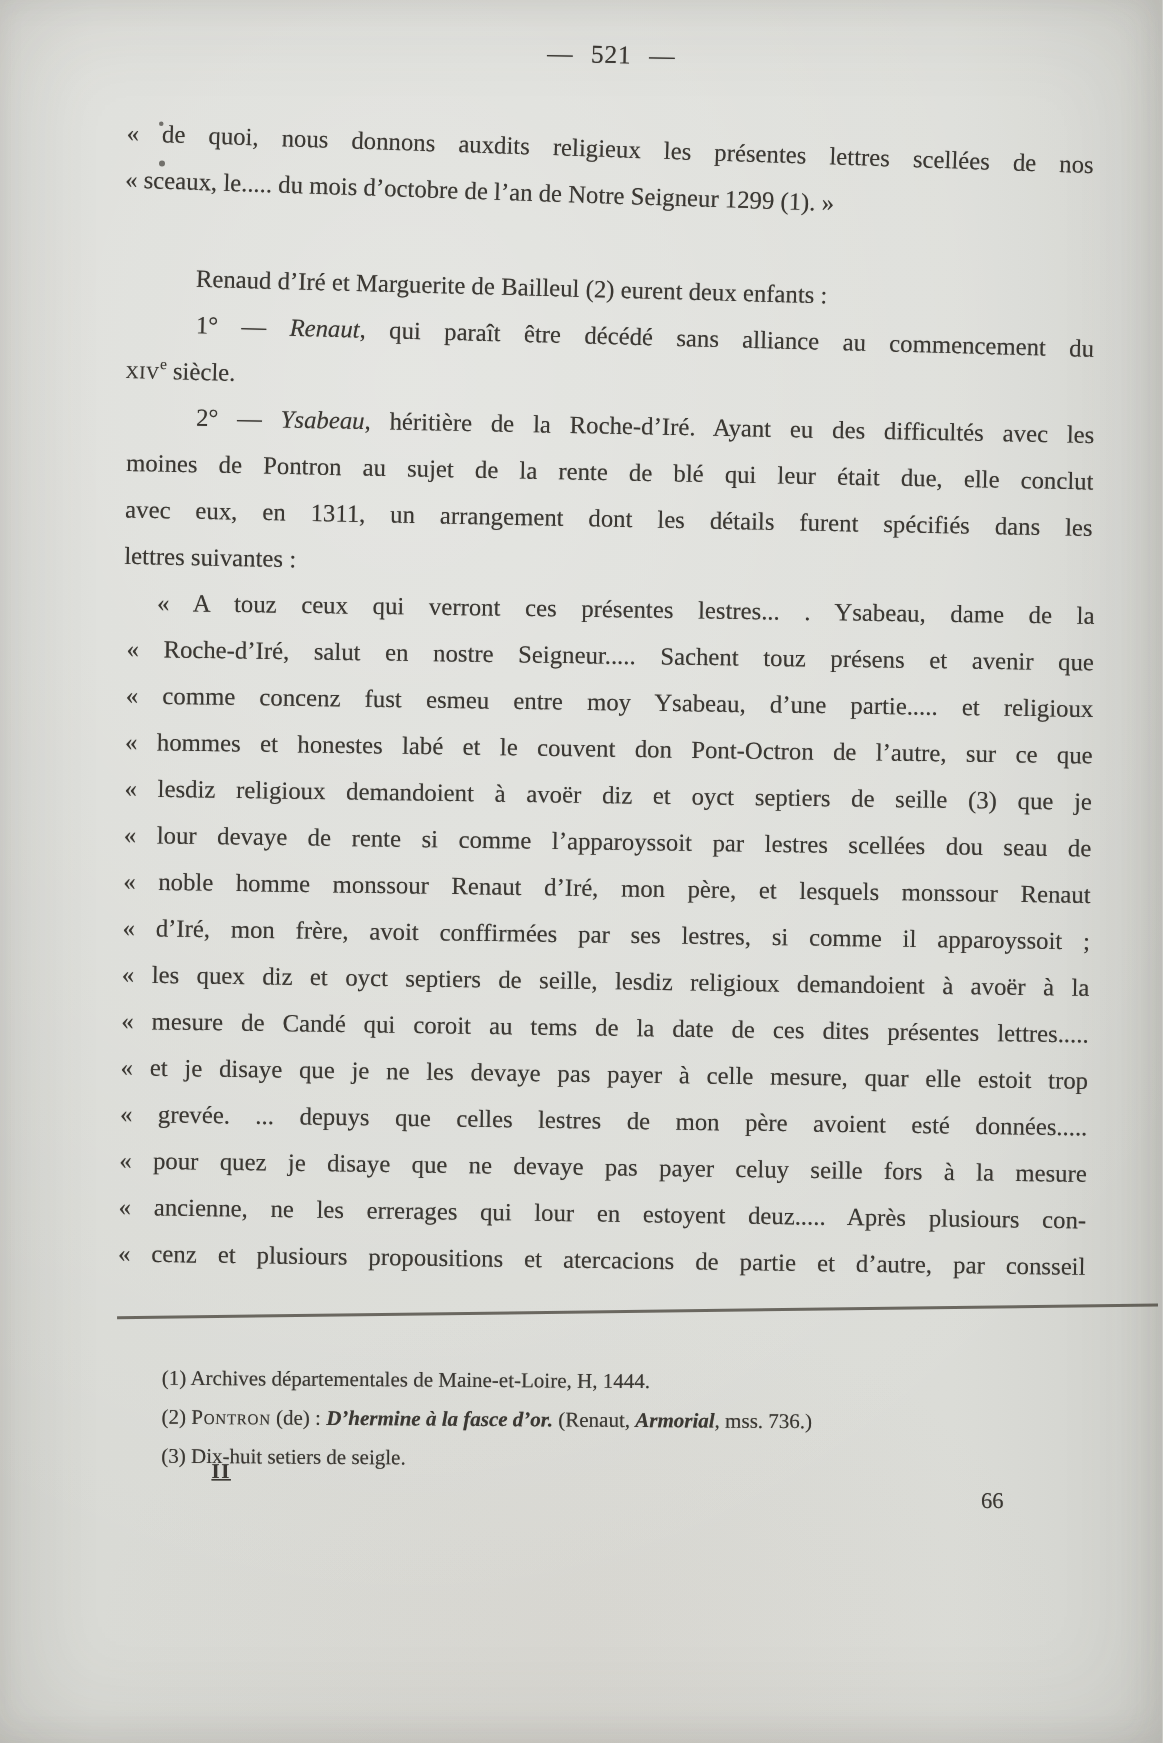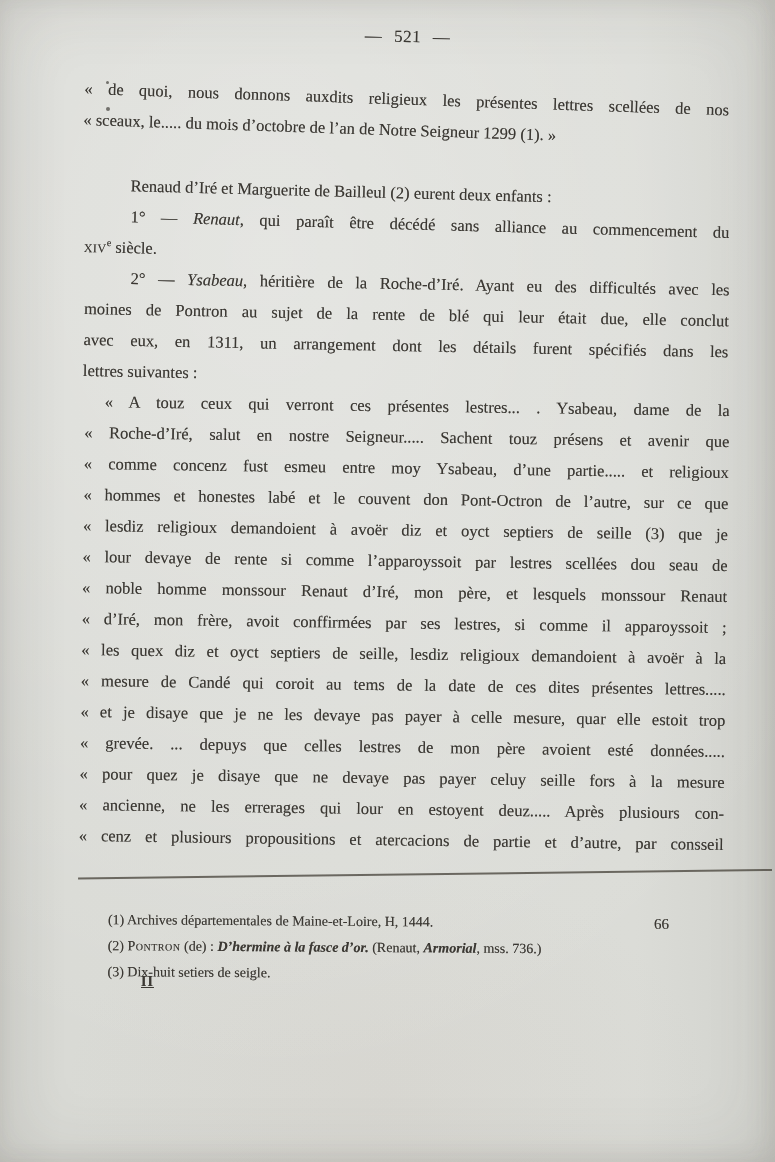--- a/index.html
+++ b/index.html
@@ -58,21 +58,21 @@
     margin-top:56px;padding-left:23px;
     font-size:14px;line-height:26px;
     transform:rotate(0.4deg);transform-origin:0 0;
   }
   .footnotes .line{height:26px;overflow:hidden;white-space:nowrap;}
   .mark-left{
     position:absolute;left:56px;top:966px;
     font-size:14px;font-weight:bold;letter-spacing:1px;text-decoration:underline;
   }
   .mark-right{
-    position:absolute;left:569px;top:909px;
+    position:absolute;left:569px;top:986px;
     font-size:15px;
   }
   .speck{position:absolute;width:3px;height:3px;border-radius:50%;background:#4c4944;opacity:0.75;}
   .s1{left:106px;top:81px;}
   .s2{left:106px;top:107px;width:4px;height:4px;}
 </style>
 </head>
 <body>
 
 <div class="page">

